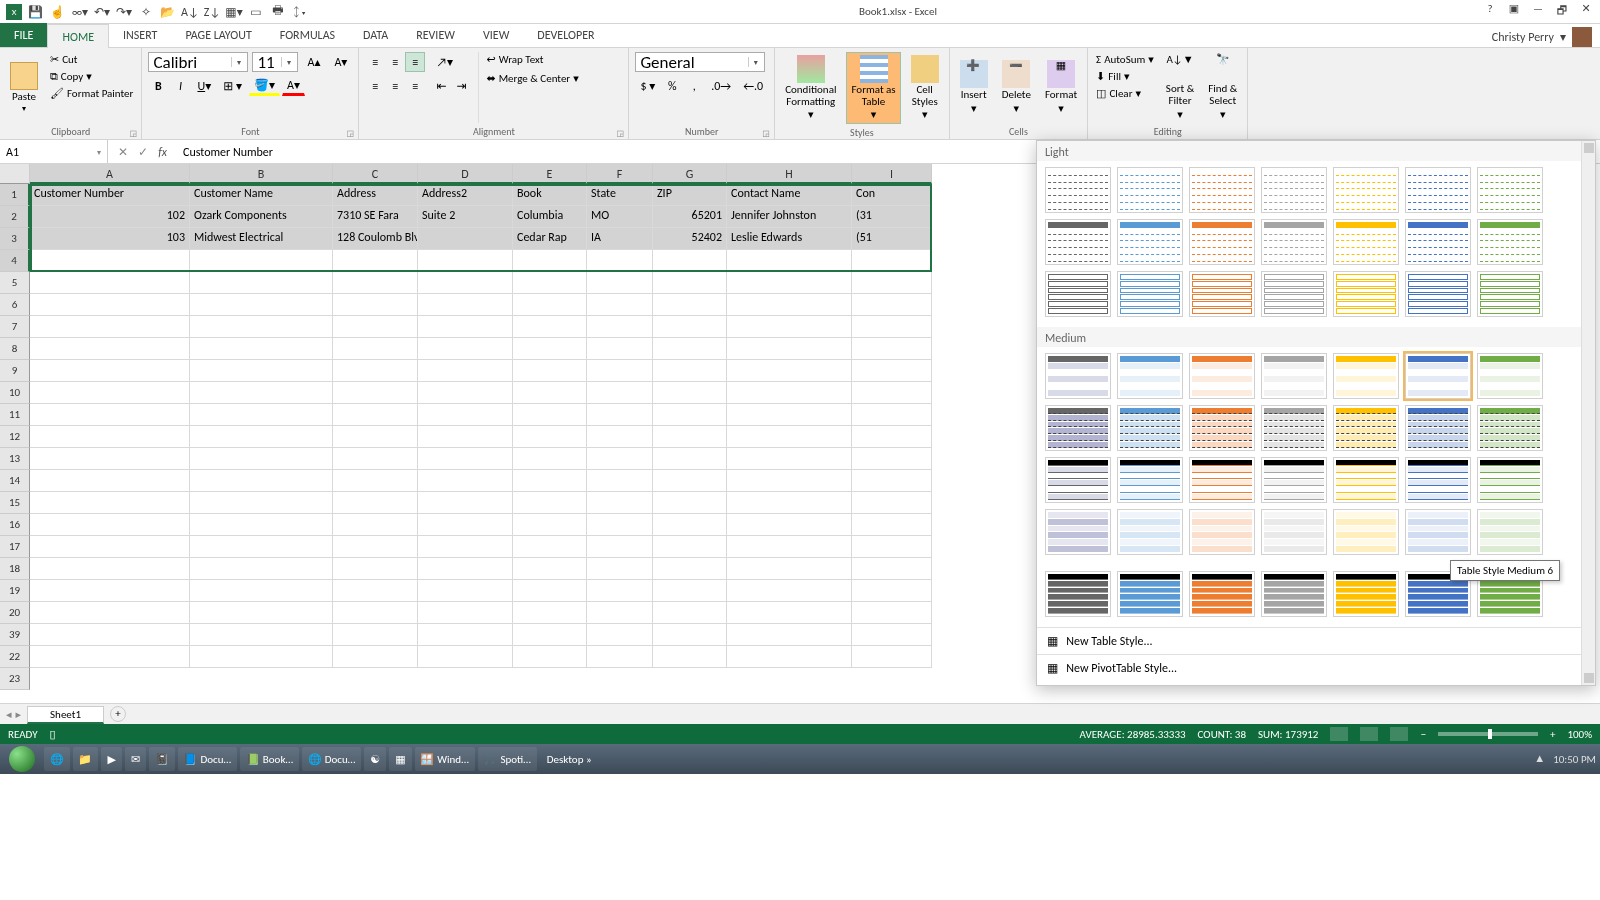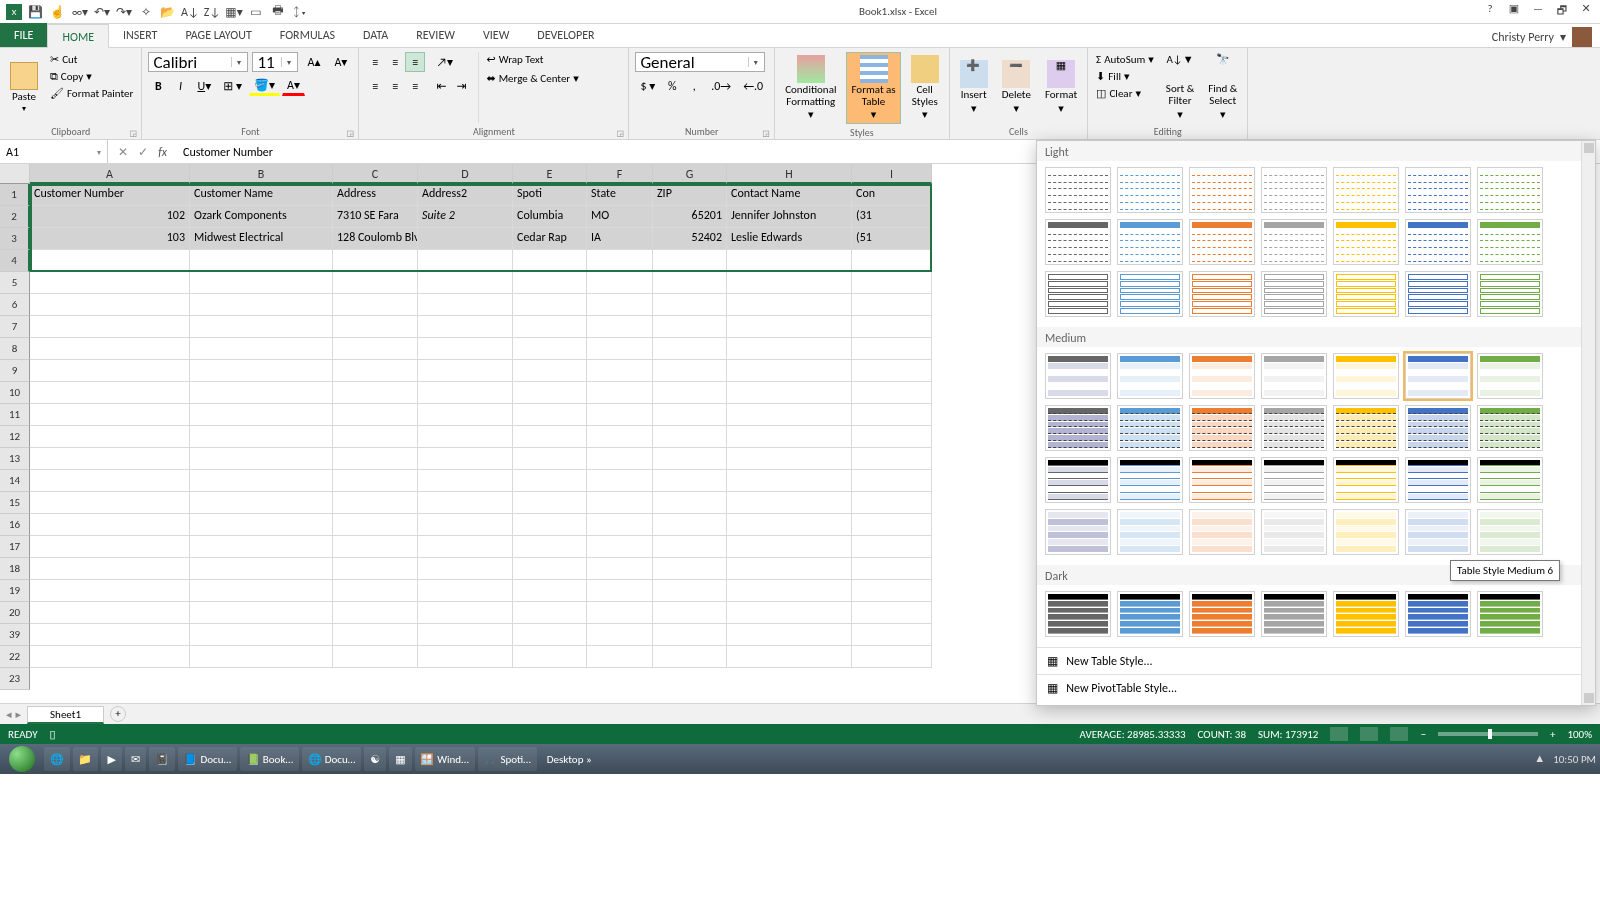--- a/index.html
+++ b/index.html
@@ -334,31 +334,31 @@
       <div class="rh">39</div>
       <div class="rh">22</div>
       <div class="rh">23</div>
     </div>
   <div class="cells" id="cells">
       <div class="row datarow">
         <div class="cell" style="width: 160px;">Customer Number</div>
         <div class="cell" style="width: 143px;">Customer Name</div>
         <div class="cell" style="width: 85px;">Address</div>
         <div class="cell" style="width: 95px;">Address2</div>
-        <div class="cell" style="width: 74px;">Spoti</div>
+        <div class="cell" style="width: 74px;">Book</div>
         <div class="cell" style="width: 66px;">State</div>
         <div class="cell" style="width: 74px;">ZIP</div>
         <div class="cell" style="width: 125px;">Contact Name</div>
         <div class="cell" style="width: 80px;">Con</div>
       </div>
       <div class="row datarow">
         <div class="cell" style="width: 160px; text-align: right;">102</div>
         <div class="cell" style="width: 143px;">Ozark Components</div>
         <div class="cell" style="width: 85px;">7310 SE Fara</div>
-        <div class="cell" style="width: 95px; font-style: italic;">Suite 2</div>
+        <div class="cell" style="width: 95px;">Suite 2</div>
         <div class="cell" style="width: 74px;">Columbia</div>
         <div class="cell" style="width: 66px;">MO</div>
         <div class="cell" style="width: 74px; text-align: right;">65201</div>
         <div class="cell" style="width: 125px;">Jennifer Johnston</div>
         <div class="cell" style="width: 80px;">(31</div>
       </div>
       <div class="row datarow">
         <div class="cell" style="width: 160px; text-align: right;">103</div>
         <div class="cell" style="width: 143px;">Midwest Electrical</div>
         <div class="cell" style="width: 85px;">128 Coulomb Blvd.</div>
@@ -1054,21 +1054,20 @@
         </div>
         <div class="swatch">
           <div class="r" style="background: rgb(241, 247, 237);"></div>
           <div class="r" style="background: rgb(219, 235, 209);"></div>
           <div class="r" style="background: rgb(241, 247, 237);"></div>
           <div class="r" style="background: rgb(219, 235, 209);"></div>
           <div class="r" style="background: rgb(241, 247, 237);"></div>
           <div class="r" style="background: rgb(219, 235, 209);"></div>
         </div>
       </div>
-    <div class="gal-section">Dark</div>
     <div class="gal-grid" id="gal-dark">
         <div class="swatch">
           <div class="r" style="background: rgb(0, 0, 0); border-bottom: 1px solid rgba(255, 255, 255, 0.4);"></div>
           <div class="r" style="background: rgb(102, 102, 102); border-bottom: 1px solid rgba(255, 255, 255, 0.4);"></div>
           <div class="r" style="background: rgb(102, 102, 102); border-bottom: 1px solid rgba(255, 255, 255, 0.4);"></div>
           <div class="r" style="background: rgb(102, 102, 102); border-bottom: 1px solid rgba(255, 255, 255, 0.4);"></div>
           <div class="r" style="background: rgb(102, 102, 102); border-bottom: 1px solid rgba(255, 255, 255, 0.4);"></div>
           <div class="r" style="background: rgb(102, 102, 102); border-bottom: 1px solid rgba(255, 255, 255, 0.4);"></div>
         </div>
         <div class="swatch">

